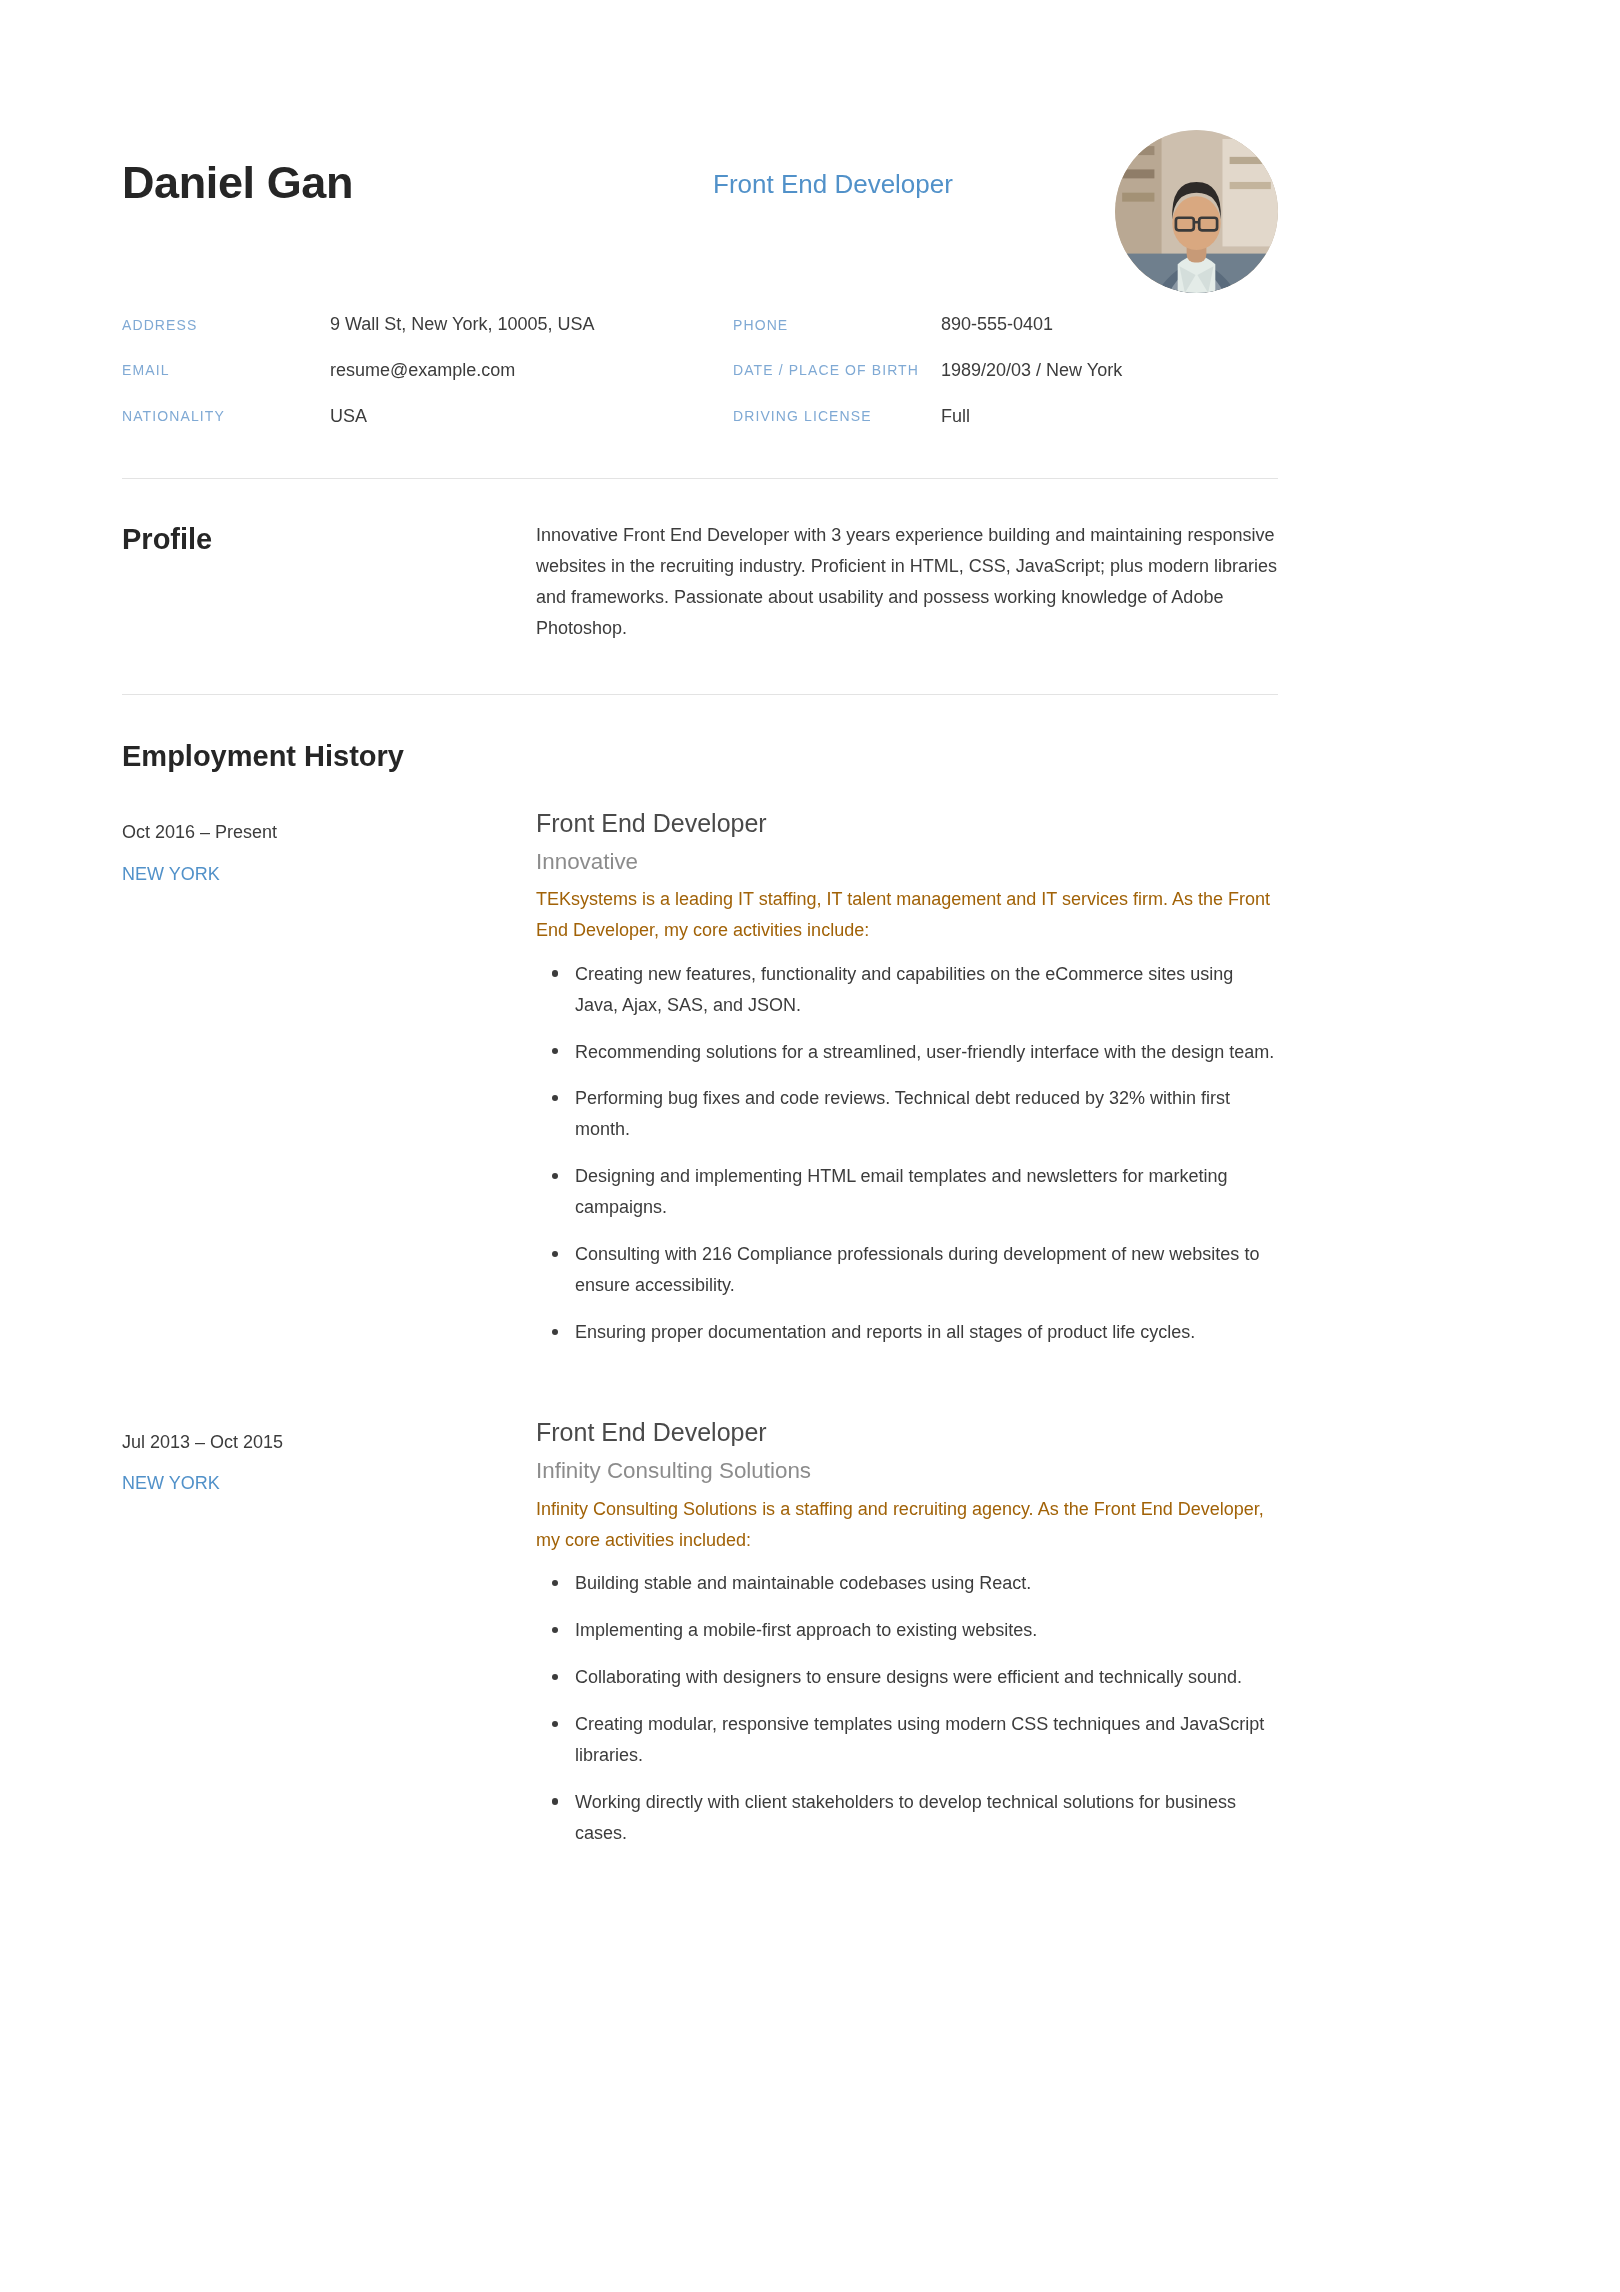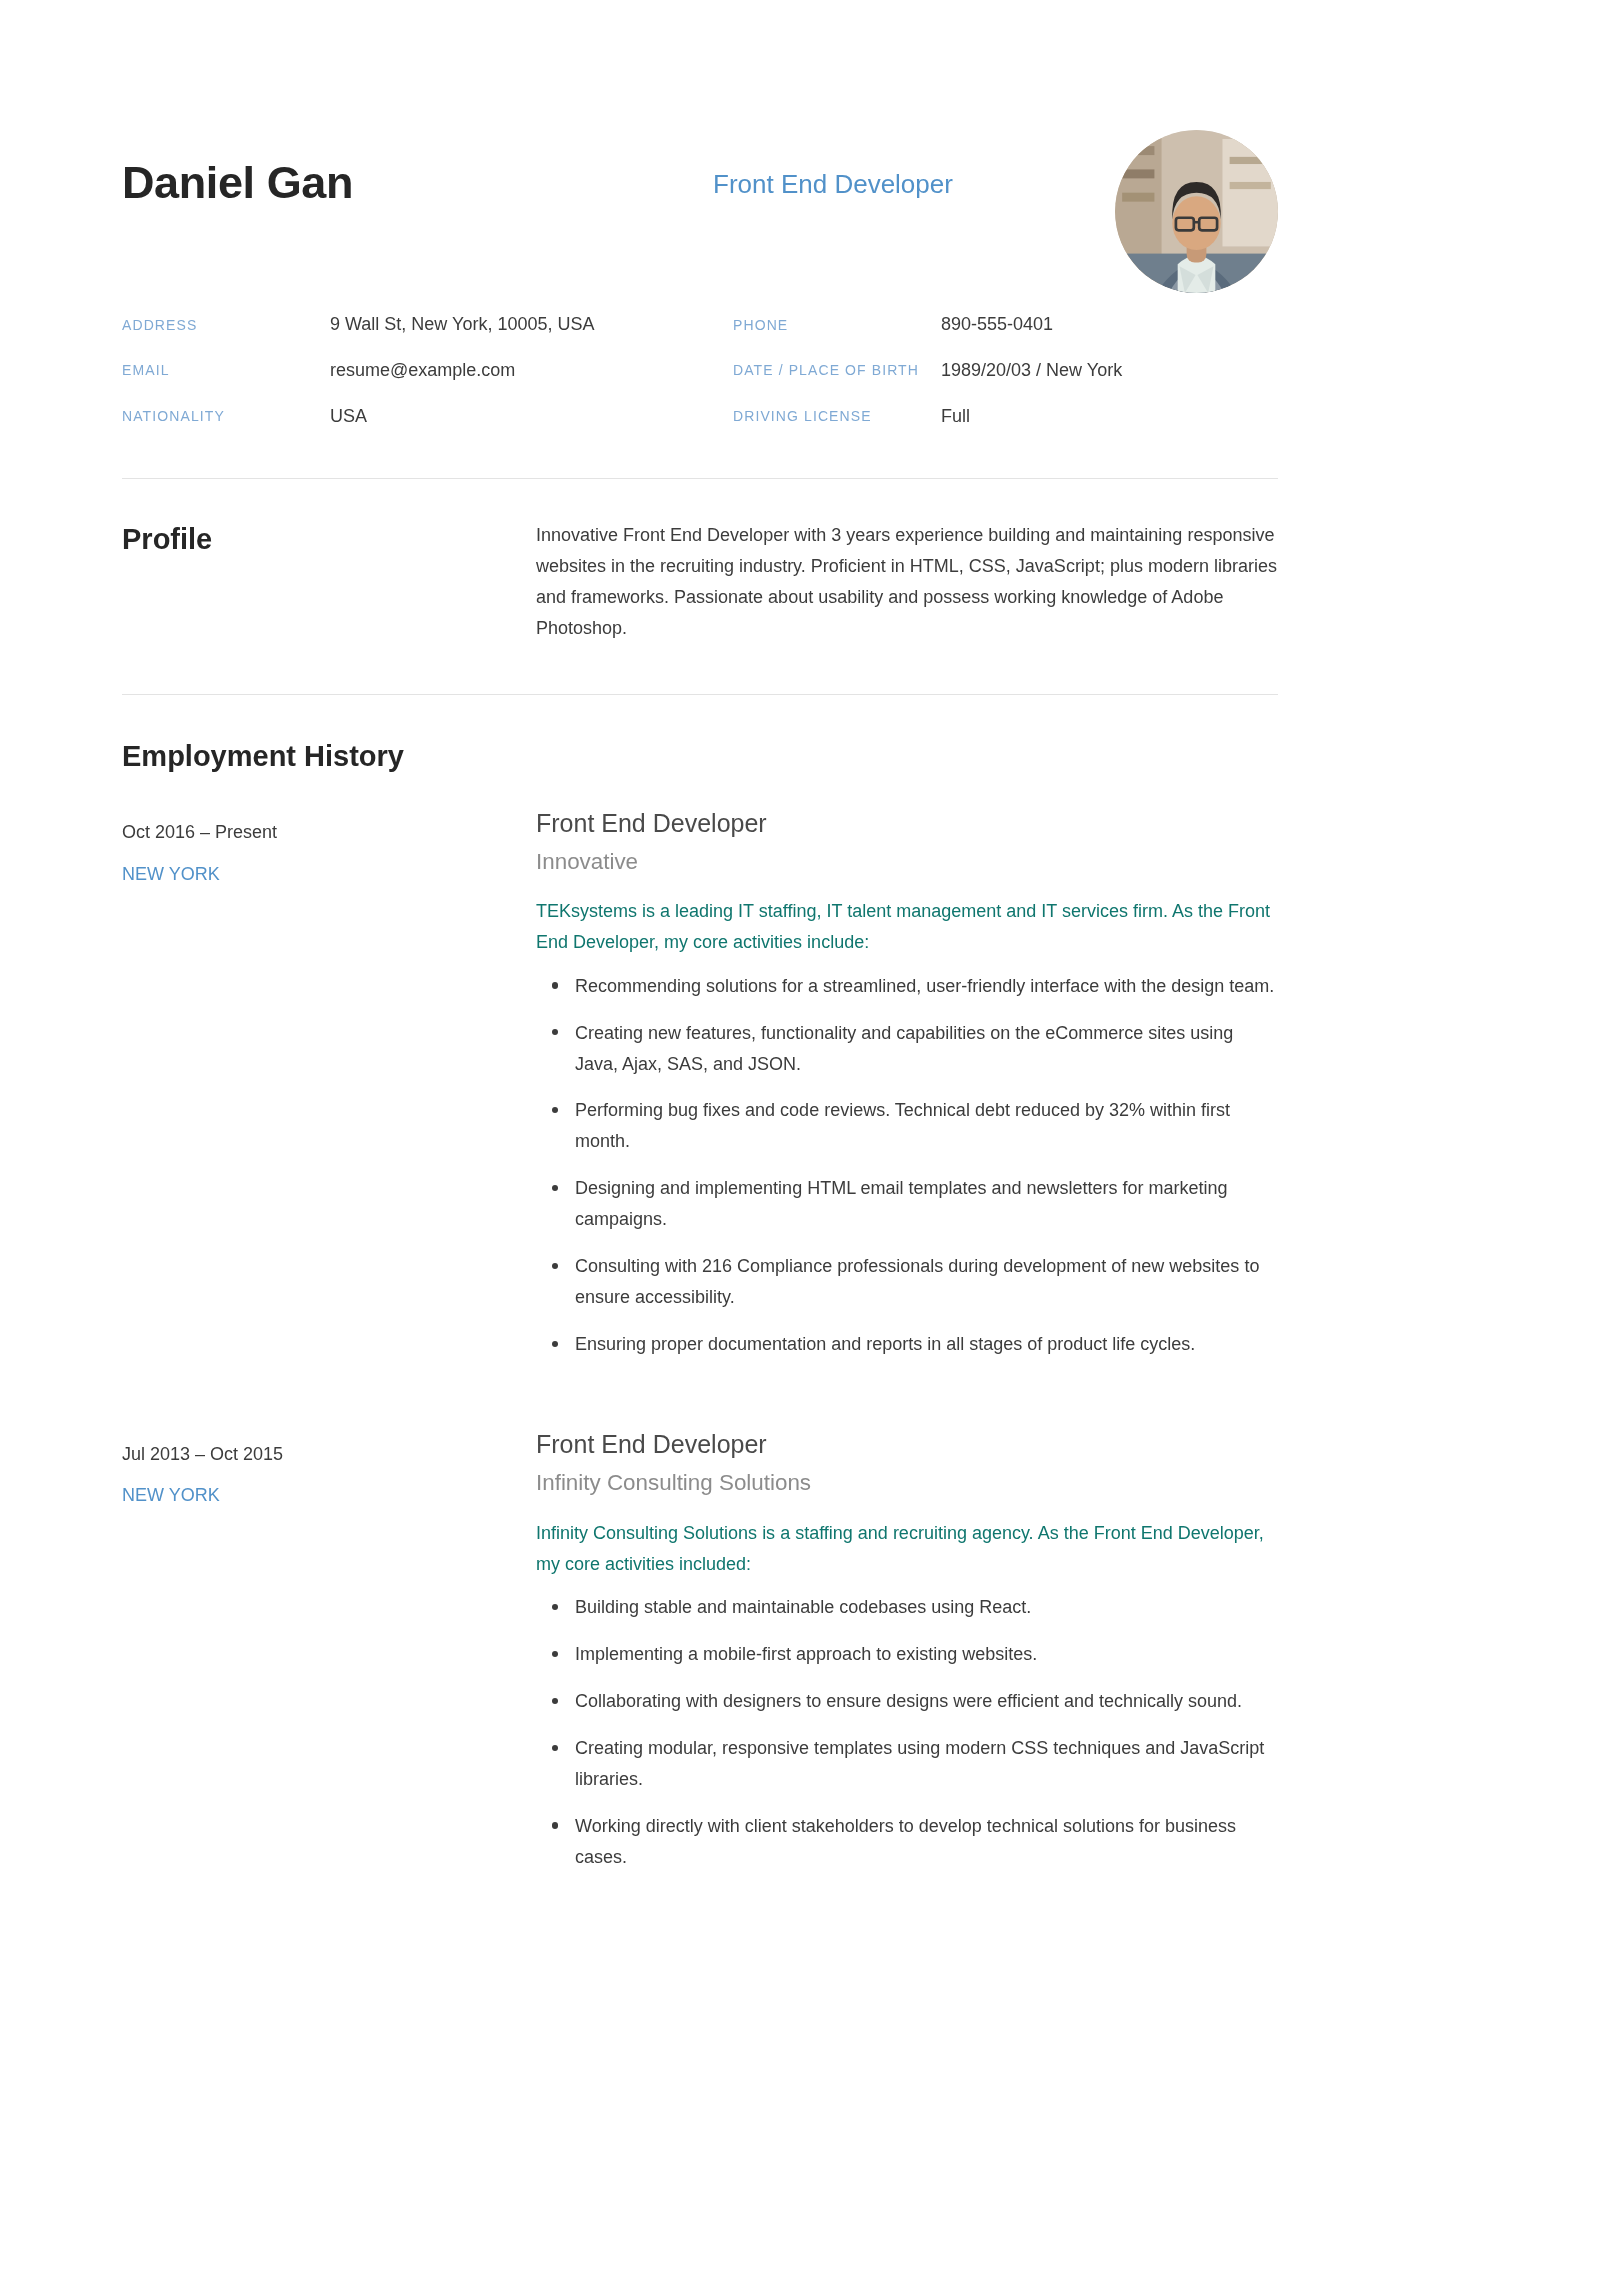--- a/index.html
+++ b/index.html
@@ -151,22 +151,22 @@
   }
   .entry-company {
     font-size: 22.4px;
     color: #8c8c8c;
     line-height: 1.4;
     margin-top: 5.4px;
   }
   .entry-desc {
     font-size: 18px;
     line-height: 1.72;
-    color: #0f766e;
-    margin-top: 19px;
+    color: #a16207;
+    margin-top: 7px;
   }
   ul.bullets {
     margin: 12.5px 0 0 0;
     padding-left: 39px;
     list-style: none;
   }
   ul.bullets li {
     position: relative;
     font-size: 18px;
     line-height: 1.72;
@@ -263,22 +263,22 @@
   <div class="entry">
     <div class="entry-meta">
       <div class="entry-date">Oct 2016 – Present</div>
       <div class="entry-place">NEW YORK</div>
     </div>
     <div class="entry-main">
       <div class="entry-role">Front End Developer</div>
       <div class="entry-company">Innovative</div>
       <div class="entry-desc">TEKsystems is a leading IT staffing, IT talent management and IT services firm. As the Front End Developer, my core activities include:</div>
       <ul class="bullets">
+        <li>Creating new features, functionality and capabilities on the eCommerce sites using Java, Ajax, SAS, and JSON.</li>
         <li>Recommending solutions for a streamlined, user-friendly interface with the design team.</li>
-        <li>Creating new features, functionality and capabilities on the eCommerce sites using Java, Ajax, SAS, and JSON.</li>
         <li>Performing bug fixes and code reviews. Technical debt reduced by 32% within first month.</li>
         <li>Designing and implementing HTML email templates and newsletters for marketing campaigns.</li>
         <li>Consulting with 216 Compliance professionals during development of new websites to ensure accessibility.</li>
         <li>Ensuring proper documentation and reports in all stages of product life cycles.</li>
       </ul>
     </div>
   </div>
 
   <div class="entry spaced">
     <div class="entry-meta">

